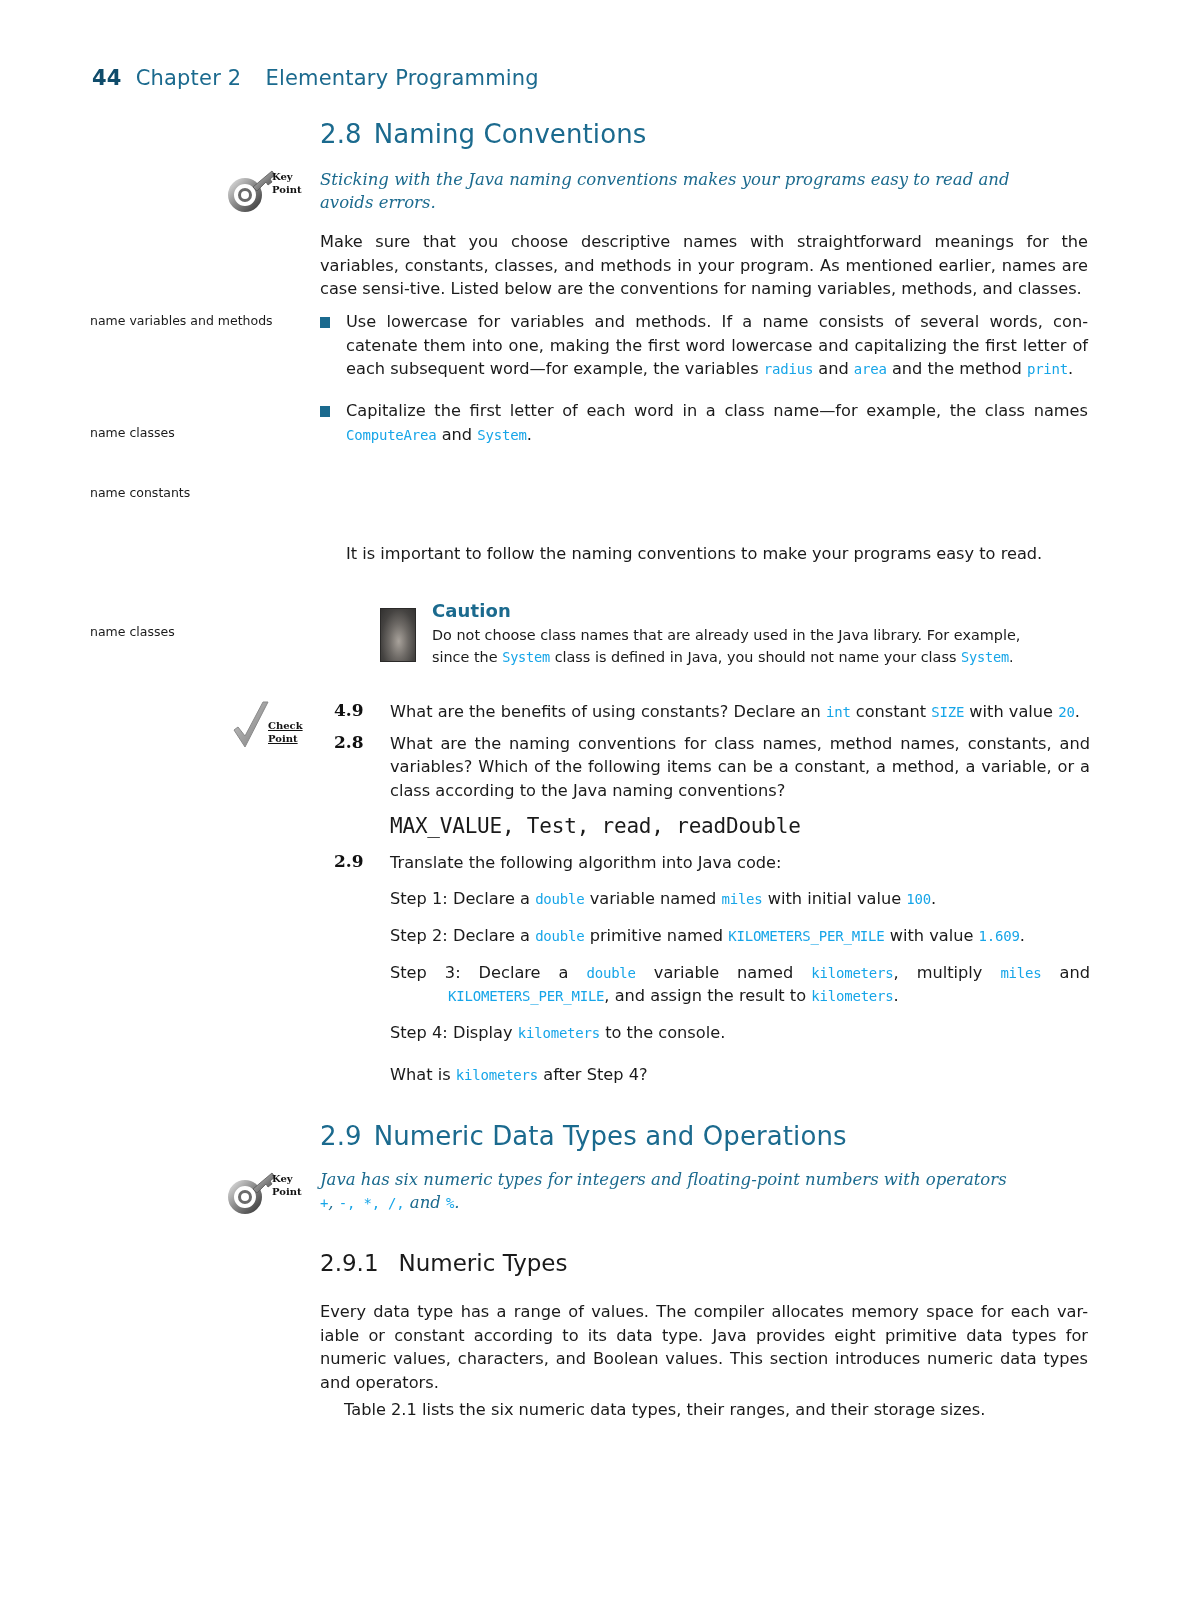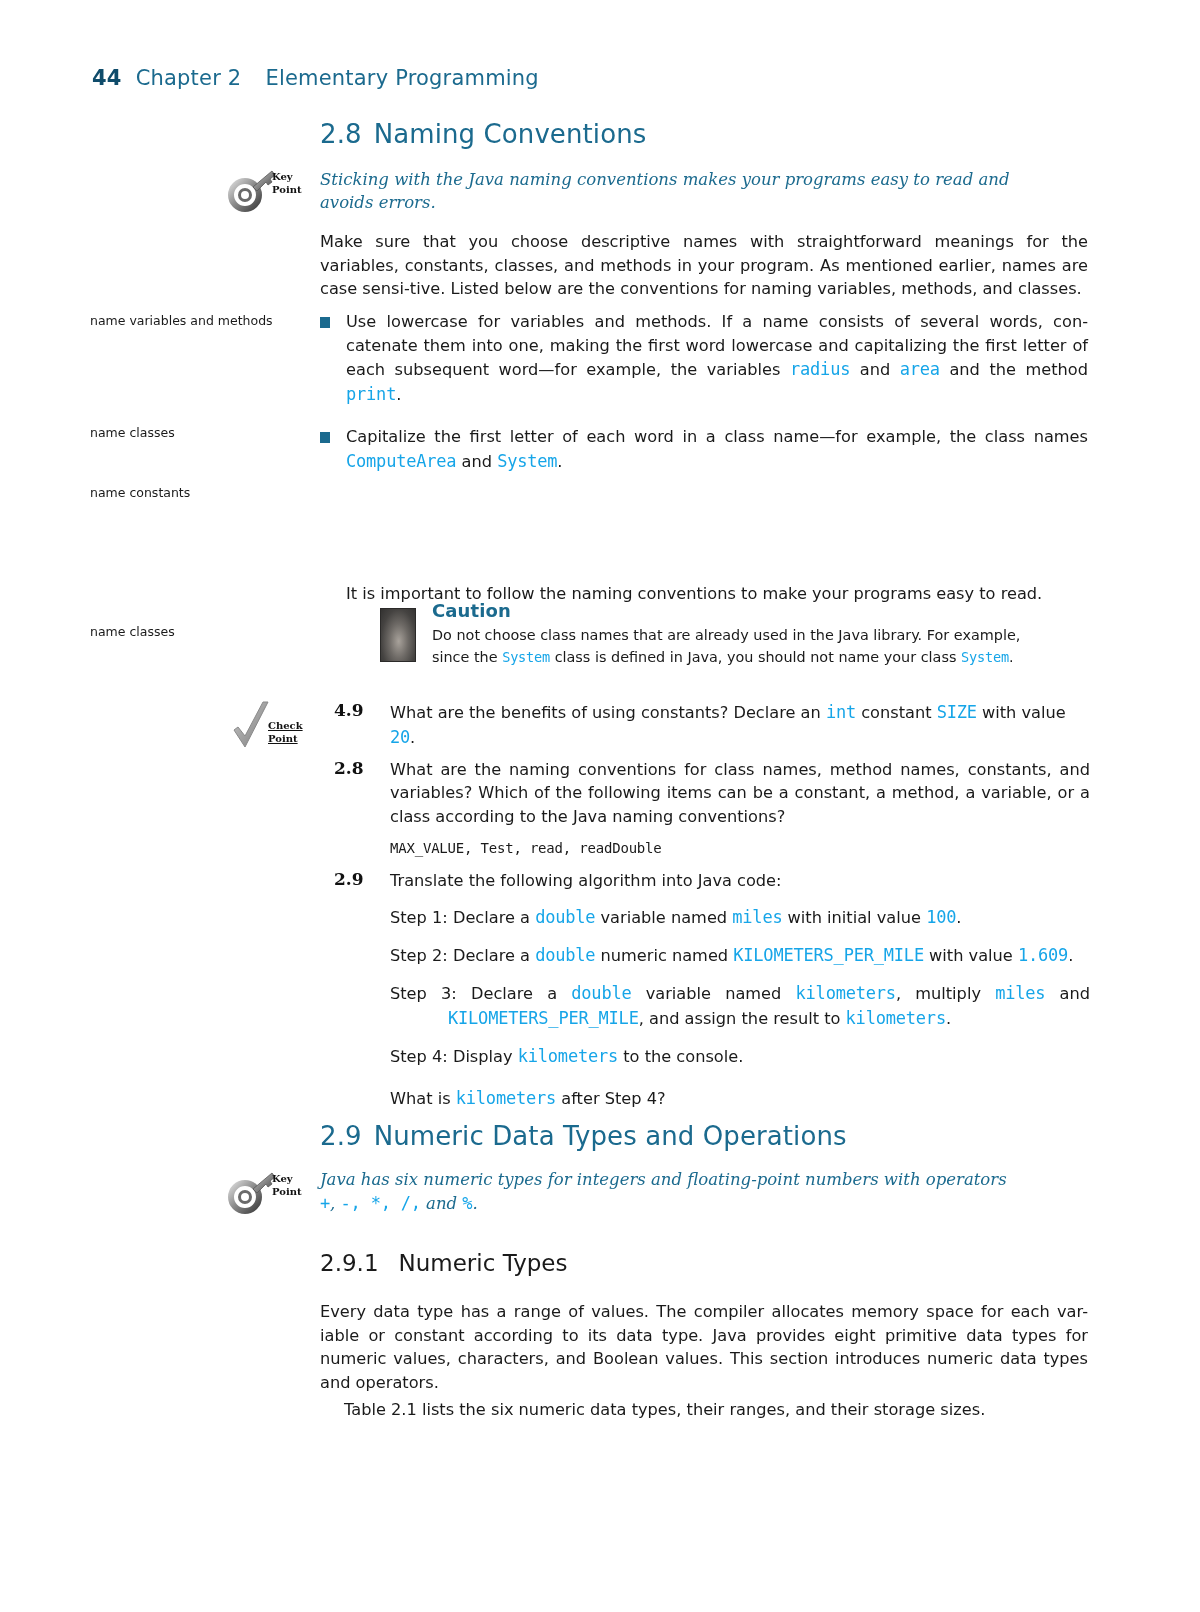--- a/index.html
+++ b/index.html
@@ -90,27 +90,27 @@
     font-size: 16.2px;
     line-height: 1.46;
     margin: 0;
     text-align: justify;
   }
   p.body.nojust { text-align: left; }
 
   .code {
     font-family: "DejaVu Sans Mono", monospace;
     color: #16a5e8;
-    font-size: 17px;
+    font-size: 14px;
     letter-spacing: -0.2px;
   }
   .code-dark {
     font-family: "DejaVu Sans Mono", monospace;
     color: #1a1a1a;
-    font-size: 14px;
+    font-size: 21px;
     letter-spacing: -0.2px;
   }
 
   
   .bullet-row {
     position: relative;
     padding-left: 26px;
   }
   .bullet-row .sq {
     position: absolute;
@@ -263,21 +263,21 @@
       <p class="body"><span>Use lowercase for variables and methods. If a name consists of several words, con-catenate them into one, making the first word lowercase and capitalizing the first letter of each subsequent word—for example, the variables </span><span class="code">radius</span><span> and </span><span class="code">area</span><span> and the method </span><span class="code">print</span><span>.</span></p>
     </div>
 
     <div class="bullet-row" style="margin-bottom:18px;">
       <span class="sq"></span>
       <p class="body"><span>Capitalize the first letter of each word in a class name—for example, the class names </span><span class="code">ComputeArea</span><span> and </span><span class="code">System</span><span>.</span></p>
     </div>
 
   </div>
 
-  <div class="body-col" style="top:542px; left:346px; width:742px;margin-top:40px;">
+  <div class="body-col" style="top:542px; left:346px; width:742px;">
     <p class="body nojust">It is important to follow the naming conventions to make your programs easy to read.</p>
   </div>
 
   <div class="caution-box">
     <div class="caution-img"></div>
     <div class="caution-title">Caution</div>
     <div class="caution-text"><span>Do not choose class names that are already used in the Java library. For example, since the </span><span class="code">System</span><span> class is defined in Java, you should not name your class </span><span class="code">System</span><span>.</span></div>
   </div>
 
   <div class="icon-checkpoint" style="left:232px; top:700px;">
@@ -309,21 +309,21 @@
       <div class="qbody">What are the naming conventions for class names, method names, constants, and variables? Which of the following items can be a constant, a method, a variable, or a class according to the Java naming conventions?</div>
       <div class="code-dark" style="margin-top:11px;">MAX_VALUE, Test, read, readDouble</div>
     </div>
 
     <div class="qrow" style="margin-top:13px;">
       <span class="qnum">2.9</span>
       <div class="qbody nojust">Translate the following algorithm into Java code:</div>
 
       <div class="step"><span>Step 1:</span><span> Declare a </span><span class="code">double</span><span> variable named </span><span class="code">miles</span><span> with initial value </span><span class="code">100</span><span>.</span></div>
 
-      <div class="step step-hang"><span>Step 2:</span><span> Declare a </span><span class="code">double</span><span> numeric named </span><span class="code">KILOMETERS_PER_MILE</span><span> with value </span><span class="code">1.609</span><span>.</span></div>
+      <div class="step step-hang"><span>Step 2:</span><span> Declare a </span><span class="code">double</span><span> primitive named </span><span class="code">KILOMETERS_PER_MILE</span><span> with value </span><span class="code">1.609</span><span>.</span></div>
 
       <div class="step step-hang"><span>Step 3:</span><span> Declare a </span><span class="code">double</span><span> variable named </span><span class="code">kilometers</span><span>, multiply </span><span class="code">miles</span><span> and </span><span class="code">KILOMETERS_PER_MILE</span><span>, and assign the result to </span><span class="code">kilometers</span><span>.</span></div>
 
       <div class="step"><span>Step 4:</span><span> Display </span><span class="code">kilometers</span><span> to the console.</span></div>
 
       <div class="step" style="margin-top:18px;"><span>What is </span><span class="code">kilometers</span><span> after Step 4?</span></div>
     </div>
   </div>
 
   <div class="body-col" style="top:1122px;">

